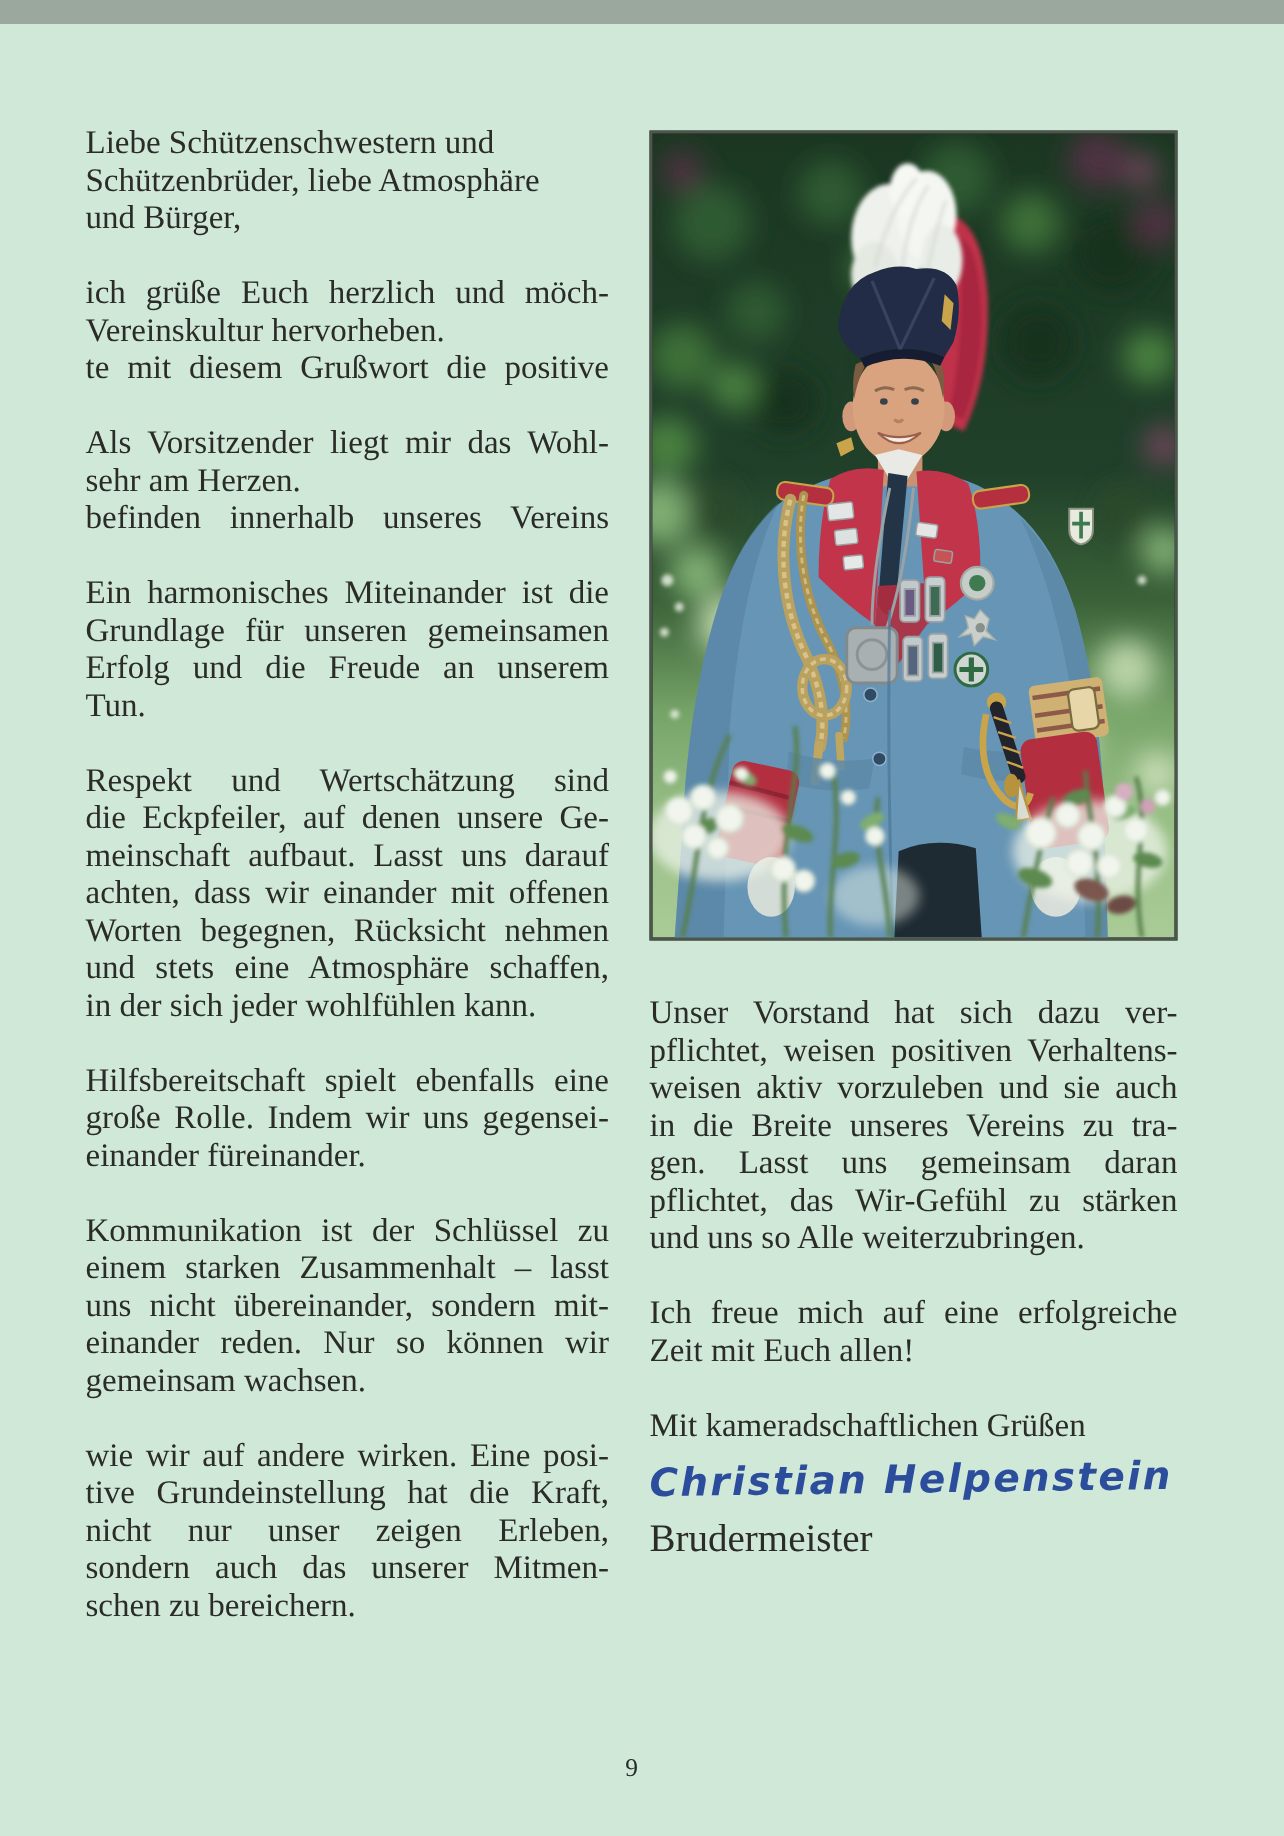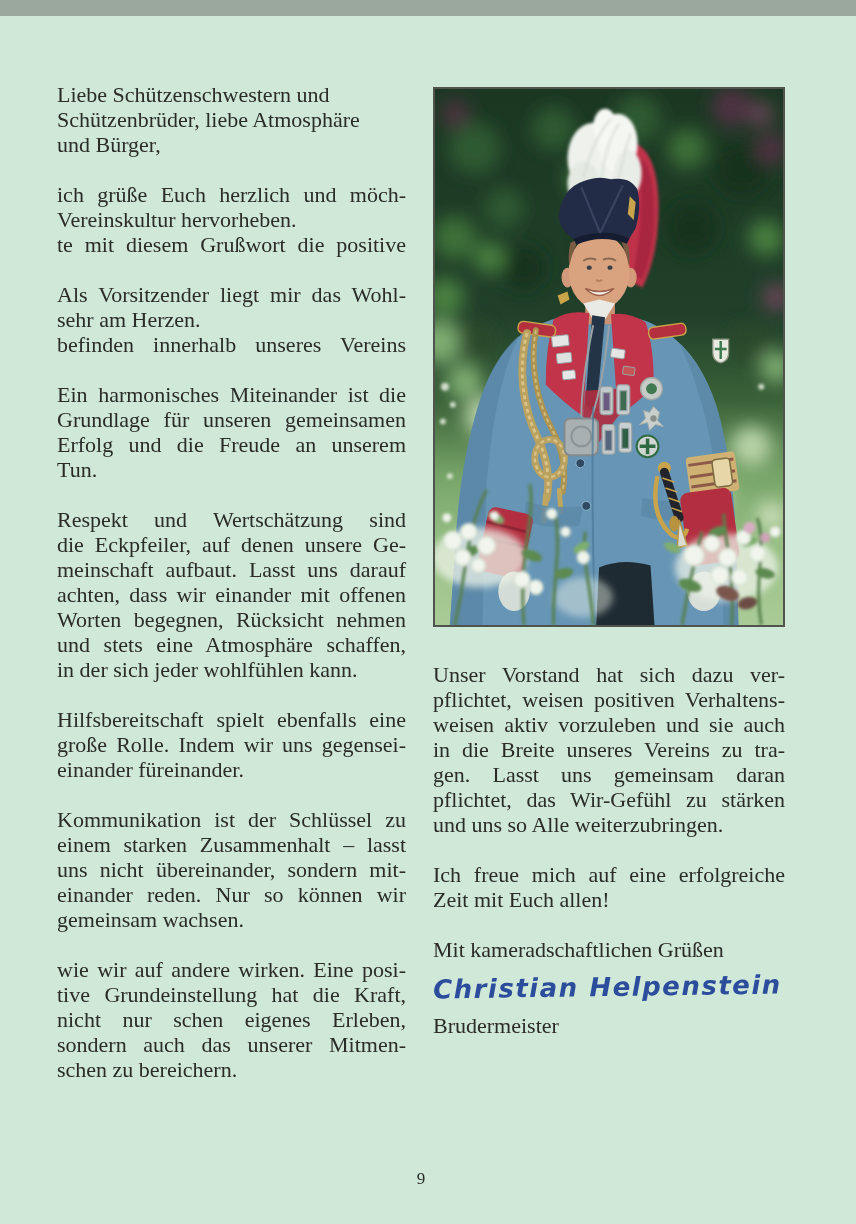--- a/index.html
+++ b/index.html
@@ -19,21 +19,21 @@
     position:absolute;left:433px;top:71px;width:352px;height:540px;
     box-sizing:border-box;border:2px solid #4f554c;background:#1b3722;
   }
   .photo-frame svg{display:block;width:100%;height:100%;}
   .signature{
     position:absolute;left:433px;top:956px;width:352px;
     font-family:"DejaVu Sans",sans-serif;font-style:italic;font-weight:600;
     font-size:26px;letter-spacing:1.5px;color:#2c4d9c;transform:rotate(-0.8deg);
     white-space:nowrap;
   }
-  .sig-role{position:absolute;left:433px;top:997px;width:352px;font-size:22px;line-height:25px;}
+  .sig-role{position:absolute;left:433px;top:997px;width:352px;font-size:26px;line-height:25px;}
   .page-number{
     position:absolute;left:0;right:14px;top:1153px;text-align:center;
     font-size:17px;color:#2b2b28;
   }
 </style>
 </head>
 <body>
 
 <div class="page">
 
@@ -76,21 +76,21 @@
       <div class="para">
         <div class="line jl">Kommunikation ist der Schlüssel zu</div>
         <div class="line jl">einem starken Zusammenhalt – lasst</div>
         <div class="line jl">uns nicht übereinander, sondern mit-</div>
         <div class="line jl">einander reden. Nur so können wir</div>
         <div class="line">gemeinsam wachsen.</div>
       </div>
       <div class="para">
         <div class="line jl">wie wir auf andere wirken. Eine posi-</div>
         <div class="line jl">tive Grundeinstellung hat die Kraft,</div>
-        <div class="line jl">nicht nur schen eigenes Erleben,</div>
+        <div class="line jl">nicht nur unser zeigen Erleben,</div>
         <div class="line jl">sondern auch das unserer Mitmen-</div>
         <div class="line">schen zu bereichern.</div>
       </div>
     </div>
 
   <div class="photo-frame">
     <svg viewBox="0 0 352 540" preserveAspectRatio="none">
       <defs>
         <filter id="b9" x="-40%" y="-40%" width="180%" height="180%">
             <feGaussianBlur stdDeviation="9"></feGaussianBlur>

